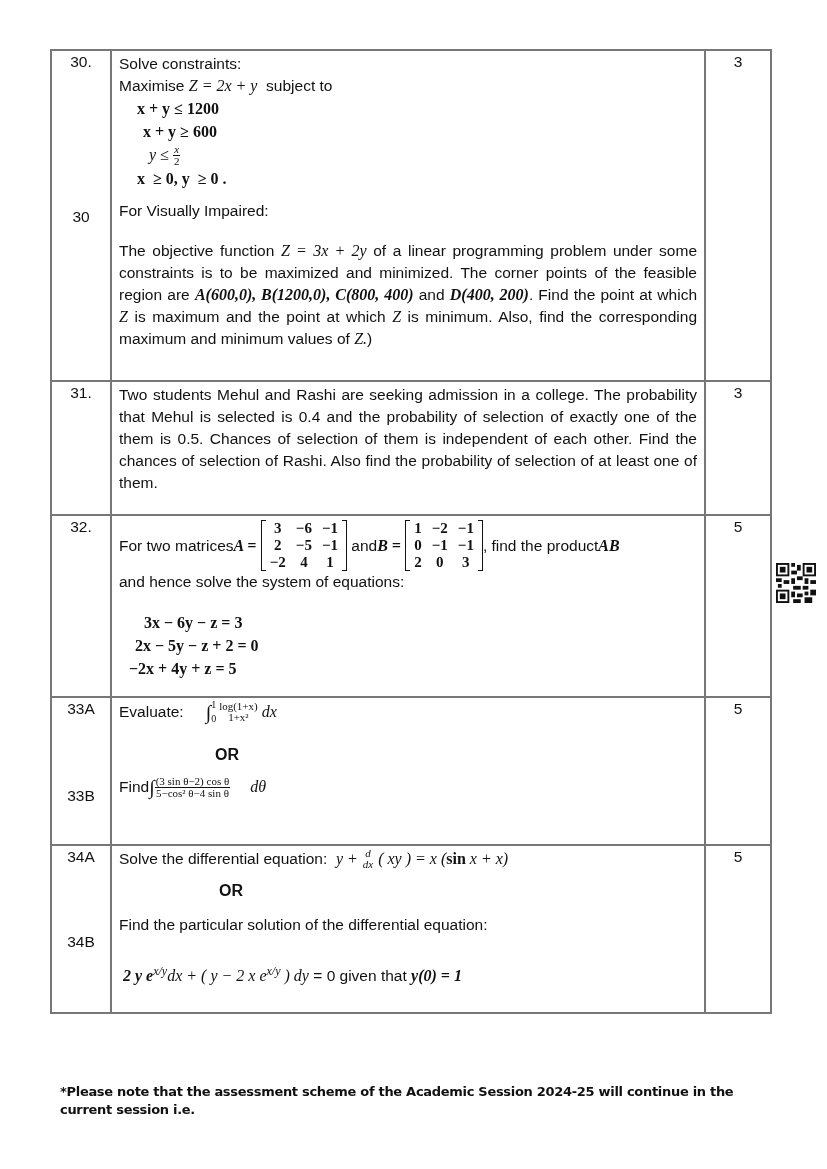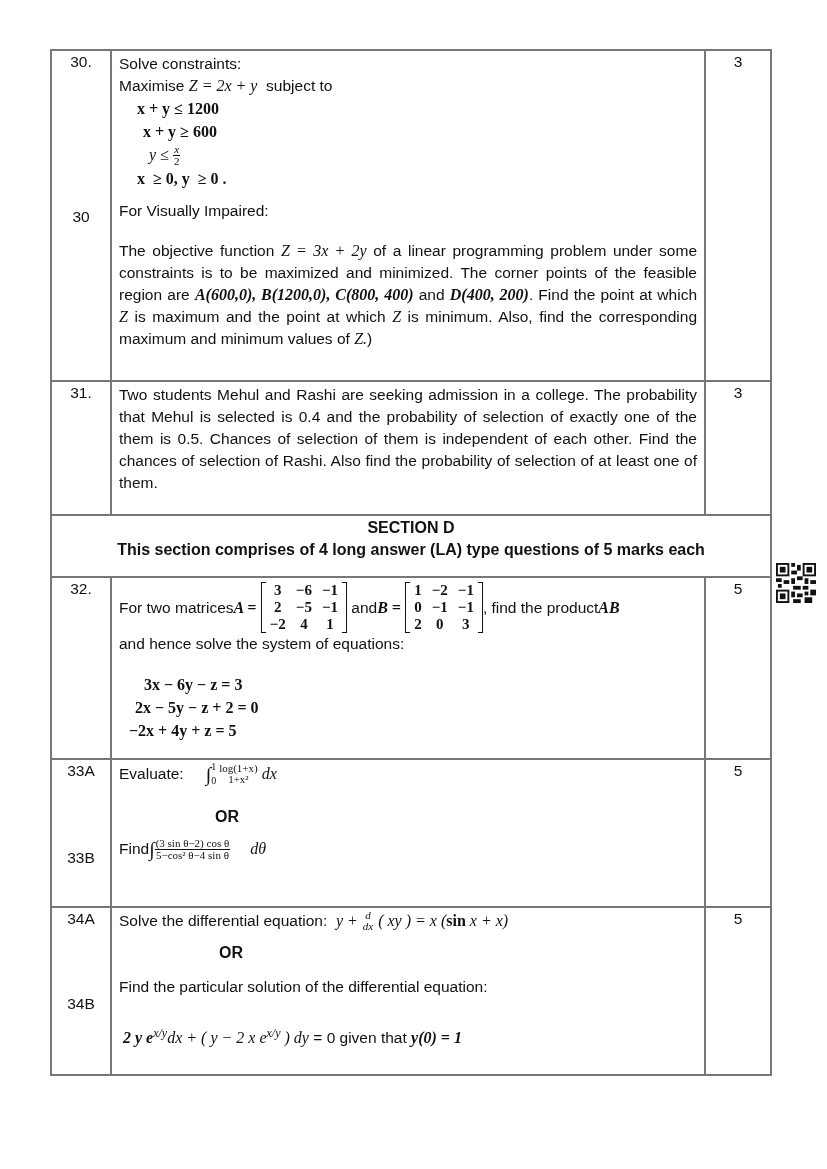--- a/index.html
+++ b/index.html
@@ -85,28 +85,20 @@
       <span class="num-label">31.</span>
     </td>
     <td class="c-q">
       <div class="qtext just">Two students Mehul and Rashi are seeking admission in a college. The probability that Mehul is selected is 0.4 and the probability of selection of exactly one of the them is 0.5. Chances of selection of them is independent of each other. Find the chances of selection of Rashi. Also find the probability of selection of at least one of them.</div>
     </td>
     <td class="c-m">
       <span class="marks">3</span>
     </td>
   </tr>
 
-  <tr style="height:62px;">
-    <td colspan="3">
-      <div class="section-head">
-        <div>SECTION D</div>
-        <div>This section comprises of 4 long answer (LA) type questions of 5 marks each</div>
-      </div>
-    </td>
-  </tr>
 
   <tr style="height:182px;">
     <td class="c-num">
       <span class="num-label">32.</span>
     </td>
     <td class="c-q">
       <div class="qtext">
         <div style="display:flex; align-items:center; white-space:nowrap; margin-top:2px;">
           <span>For two matrices </span><span class="math" style="font-weight:bold;">A = </span>&nbsp;<span class="matrix">
                 <table>
@@ -252,13 +244,14 @@
     <rect x="8" y="15" width="2" height="3"></rect>
       <rect x="11" y="16" width="3" height="2"></rect>
       <rect x="15" y="15" width="2" height="2"></rect>
     <rect x="18" y="14" width="3" height="3"></rect>
       <rect x="9" y="19" width="4" height="2"></rect>
       <rect x="15" y="18" width="4" height="3"></rect>
   </g>
 </svg>
 
 <div class="footer">
+  <div>*Please note that the assessment scheme of the Academic Session 2024-25 will continue in the current session i.e.</div>
 </div>
 
 </body></html>

